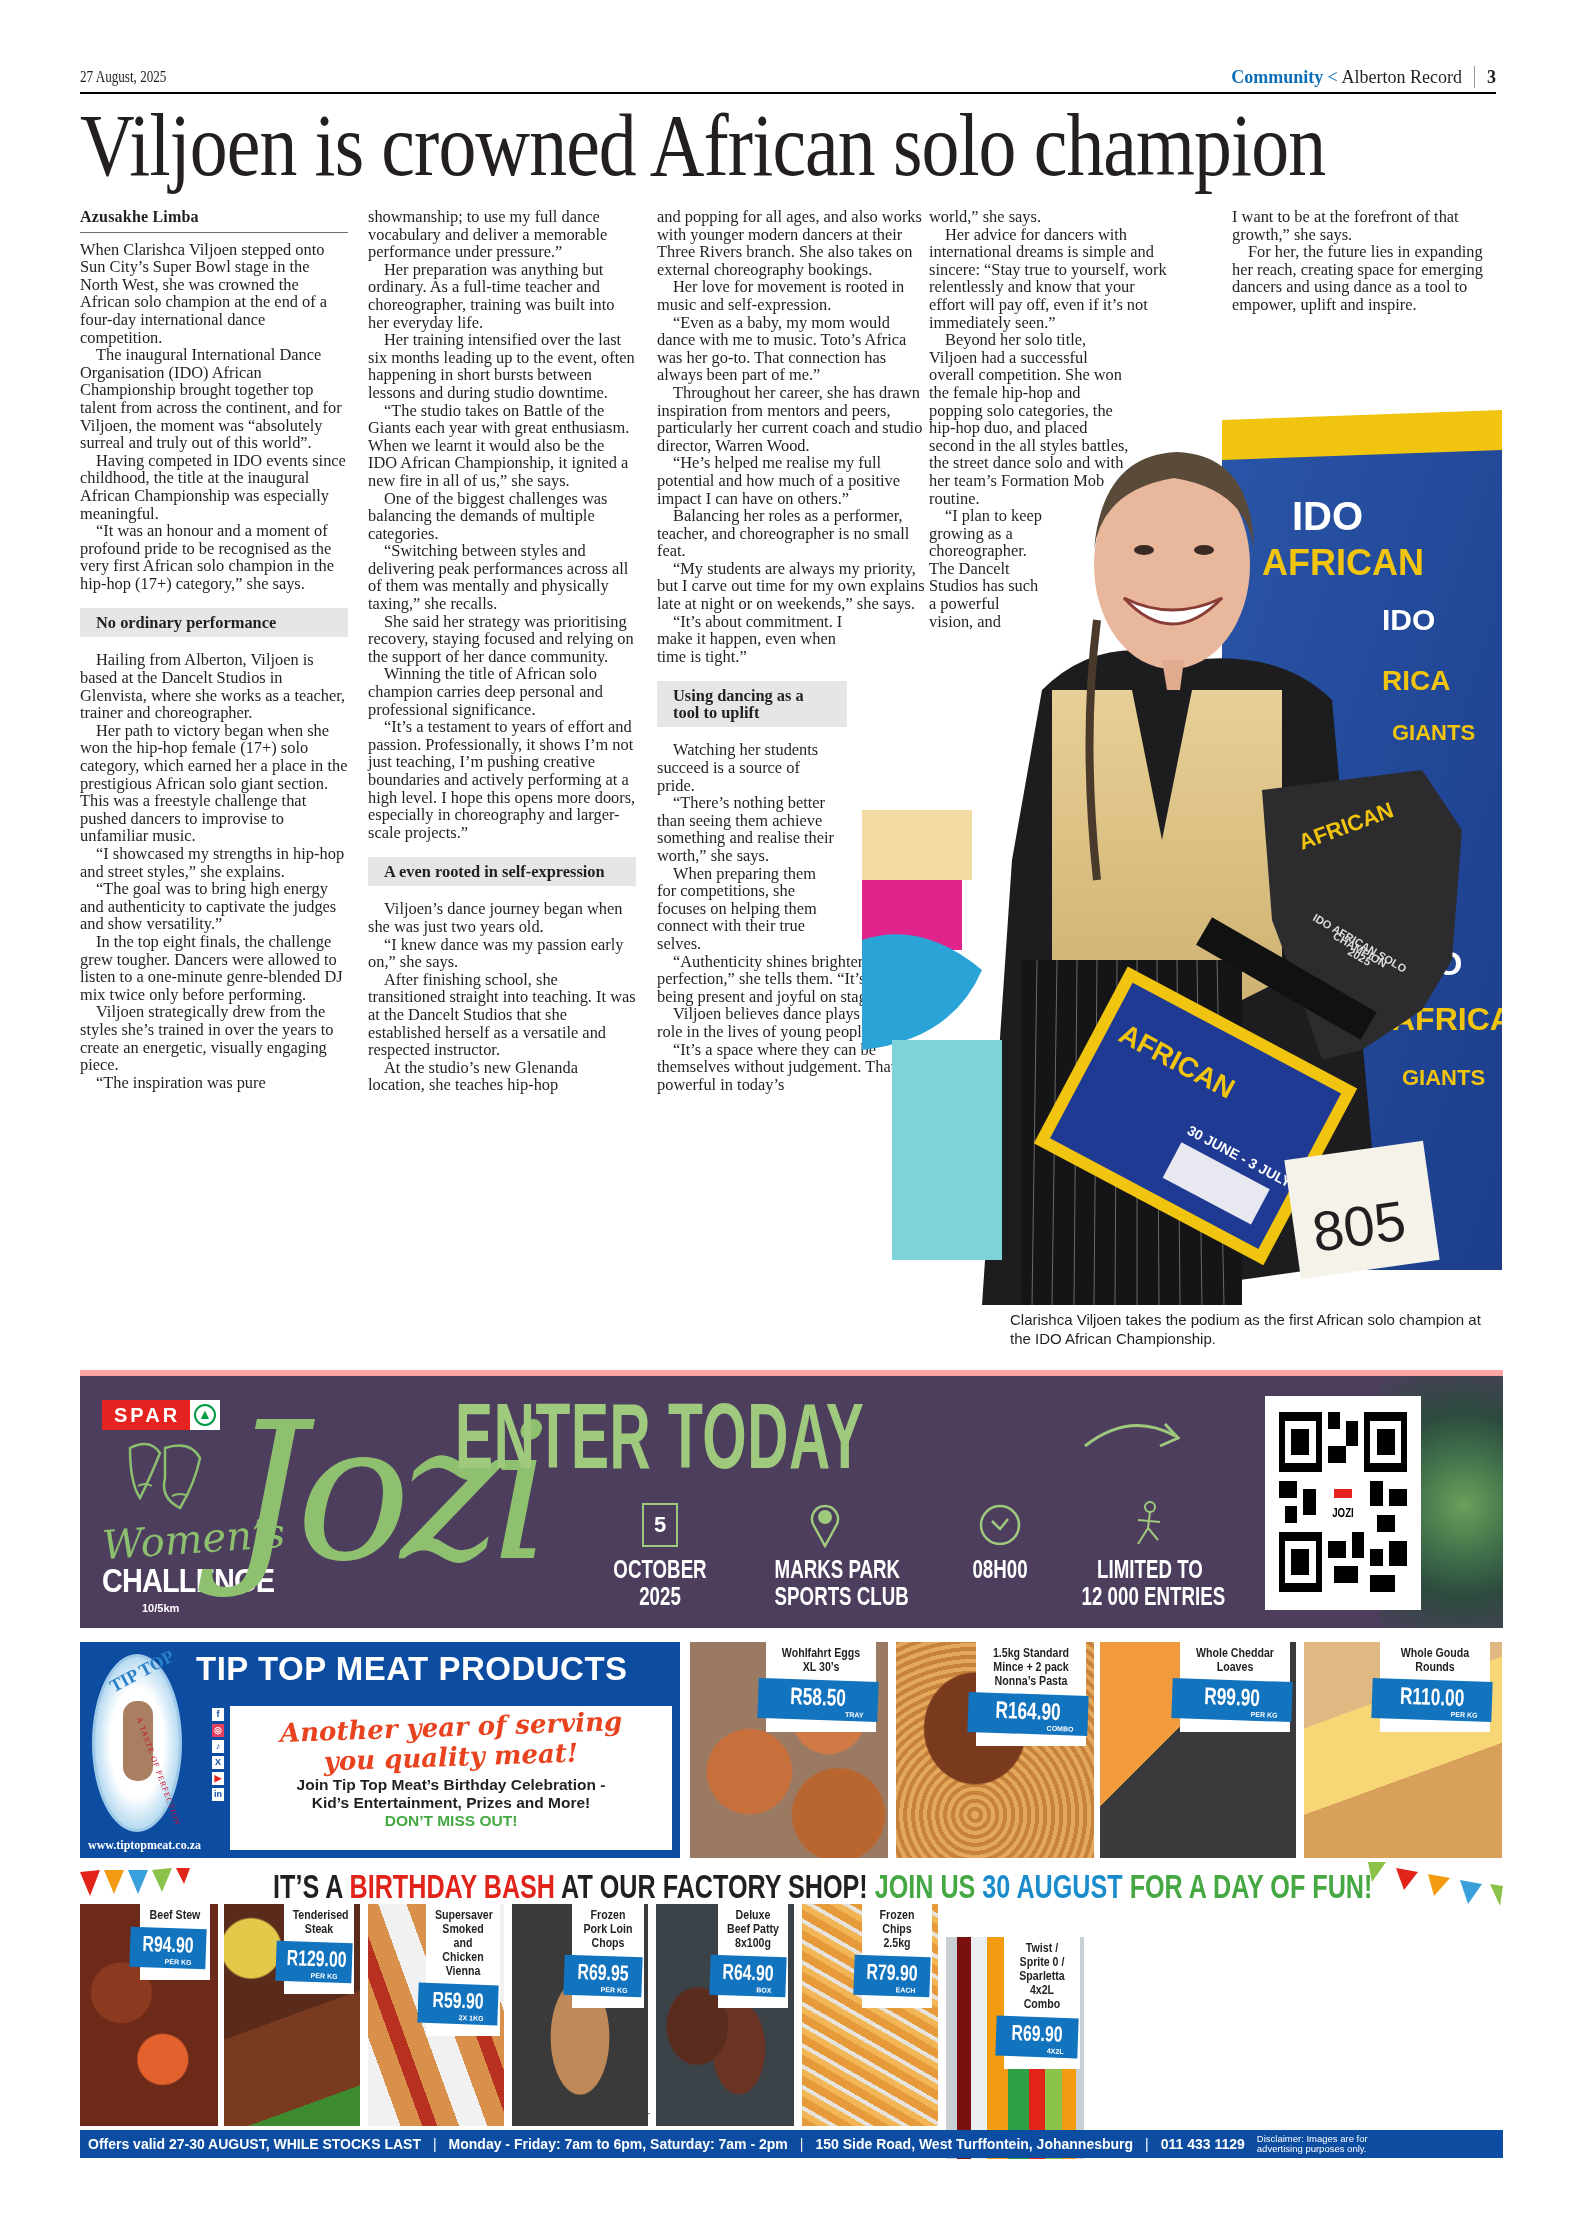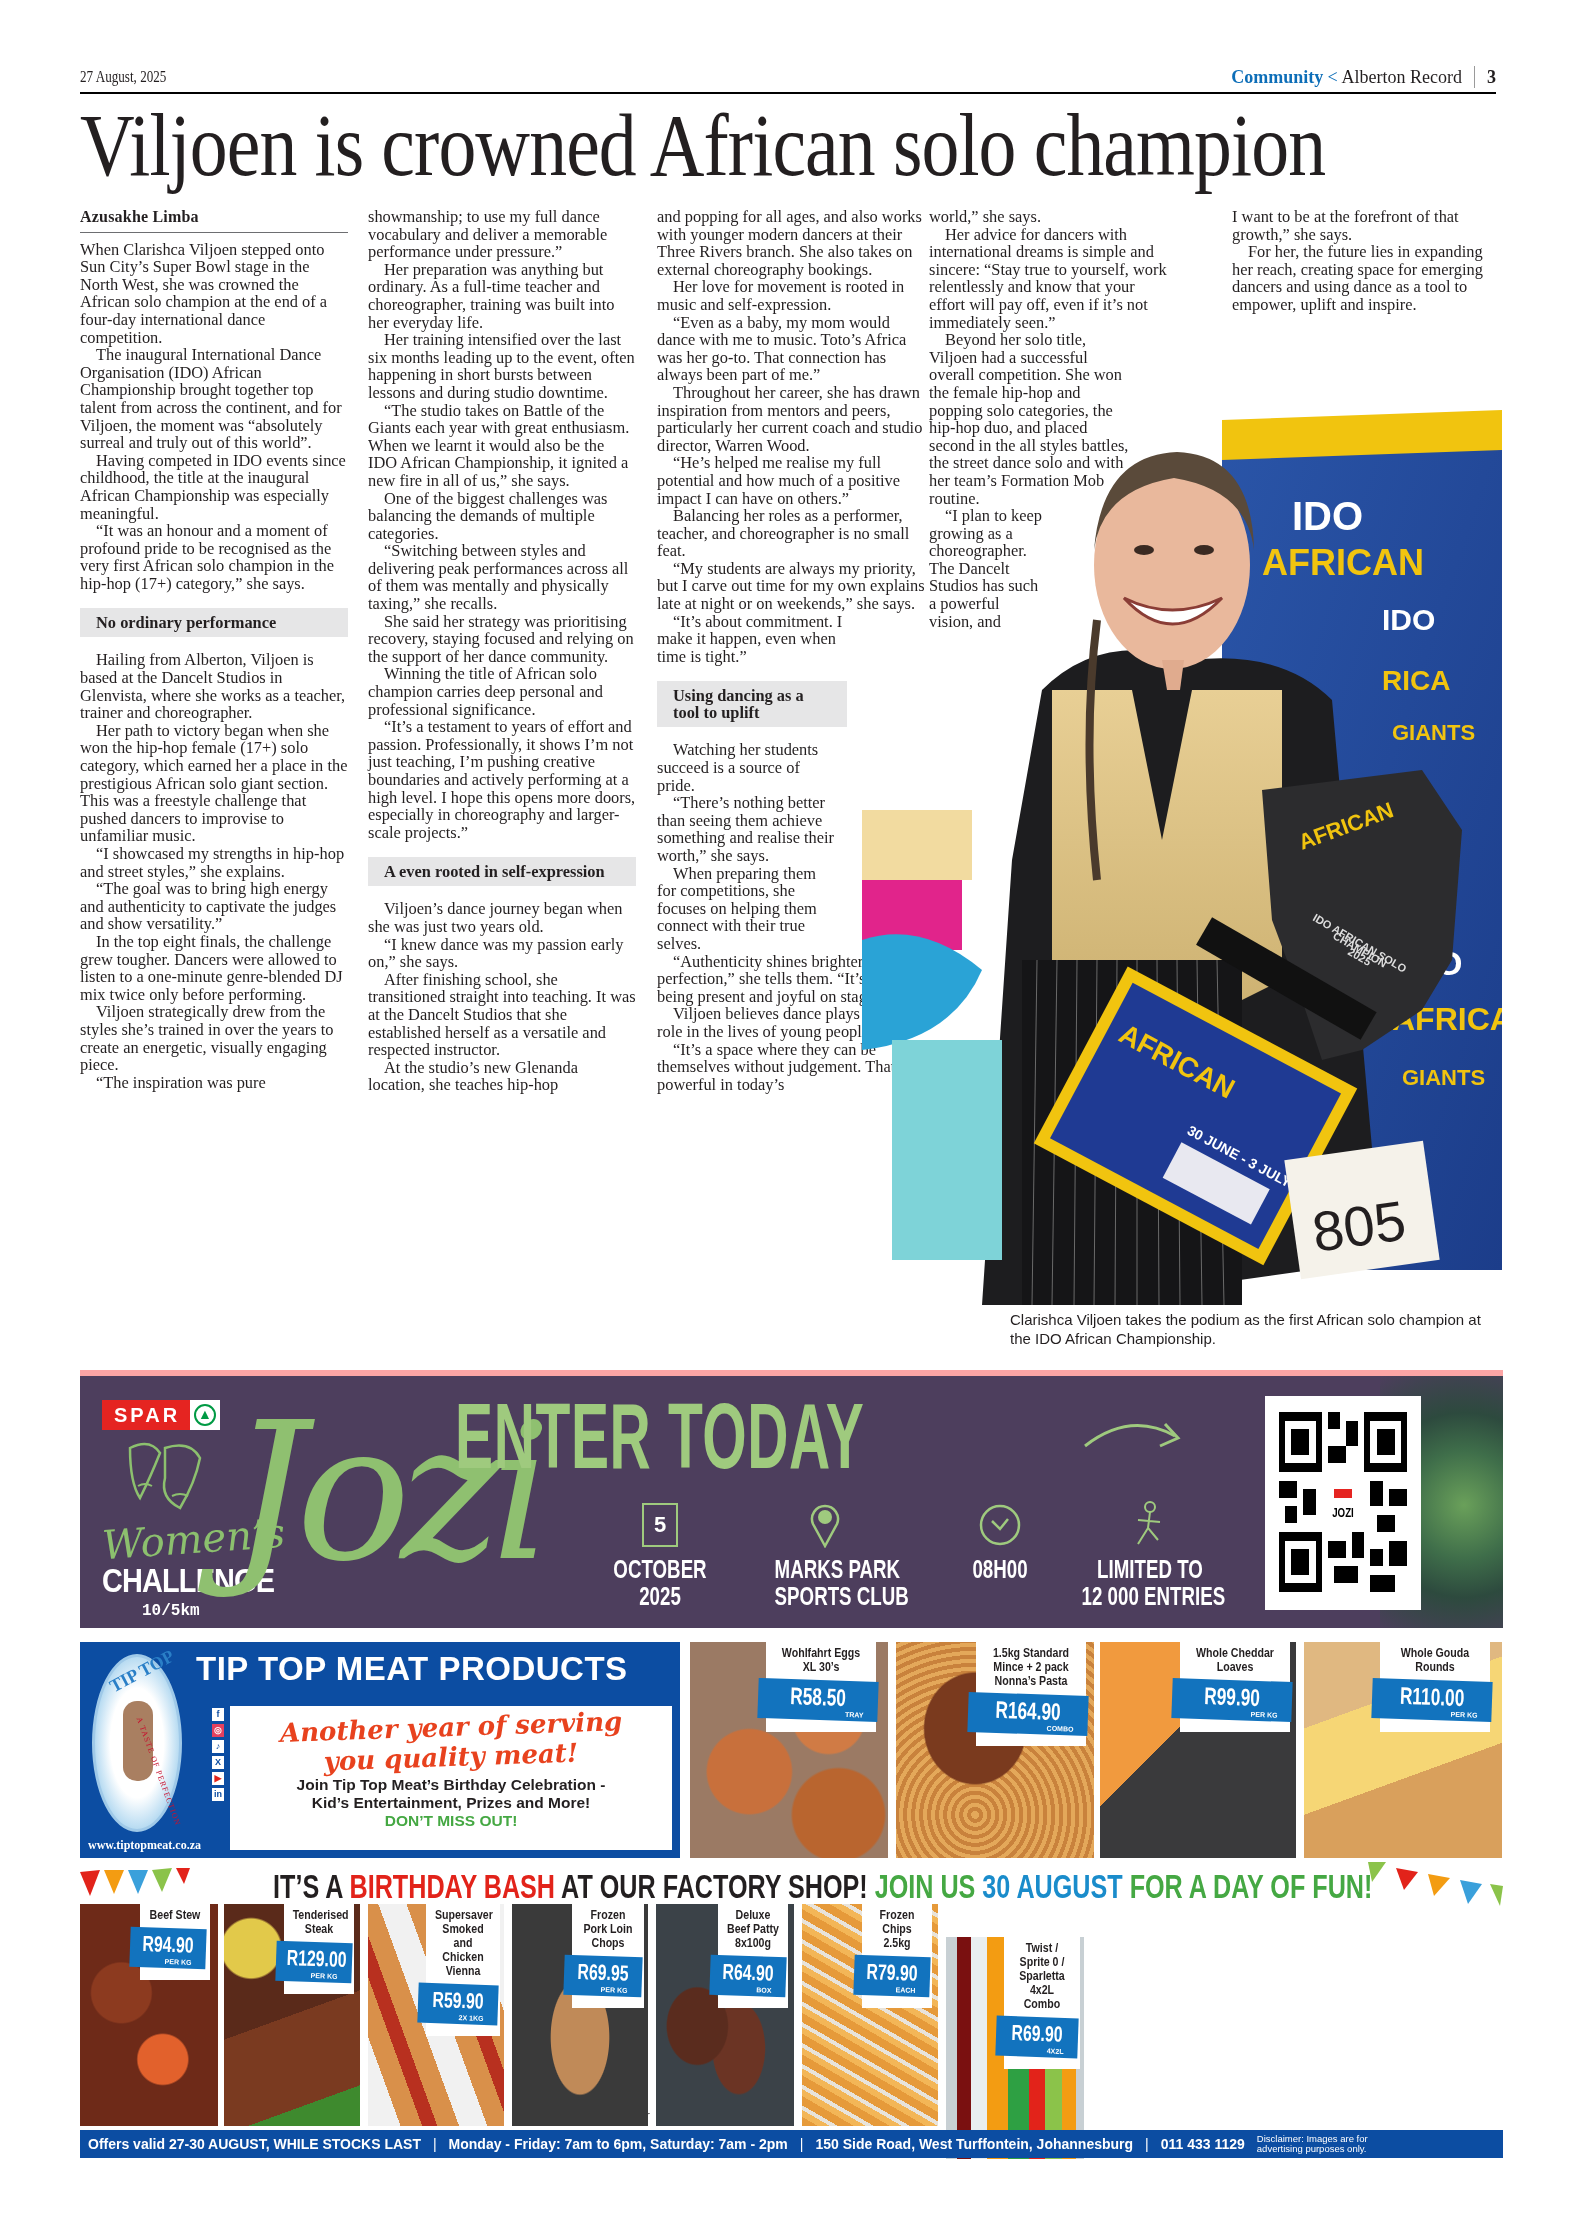--- a/index.html
+++ b/index.html
@@ -38,21 +38,21 @@
   
   .spar-ad { position: absolute; left: 80px; top: 1370px; width: 1423px; height: 258px; background: #4d3e5d; overflow: hidden; border-top: 6px solid #fca5a5; }
   .spar-ad::before { content: ""; position: absolute; left: 1300px; top: 0; width: 140px; height: 258px; background: radial-gradient(circle at 60% 50%, #6aa05a 0%, #3f6e4a 35%, #2d4a3e 60%, #4d3e5d 100%); }
   .spar-logo { position: absolute; left: 22px; top: 24px; width: 118px; height: 30px; background: #e52421; display: flex; align-items: center; }
   .spar-logo .txt { color: #fff; font-family: "Liberation Sans", sans-serif; font-weight: bold; font-size: 20px; letter-spacing: 3px; padding-left: 12px; width: 88px; }
   .spar-logo .tree { width: 30px; height: 30px; background: #fff; display: flex; align-items: center; justify-content: center; }
   .spar-logo .tree span { width: 22px; height: 22px; border-radius: 50%; border: 2px solid #009a44; display: flex; align-items: center; justify-content: center; color: #009a44; font-size: 14px; font-weight: bold; }
   .wc-faces { position: absolute; left: 40px; top: 62px; width: 90px; height: 80px; }
   .wc-womens { position: absolute; left: 22px; top: 140px; font-family: "DejaVu Serif", serif; font-style: italic; font-size: 40px; color: #8cc06e; transform: rotate(-4deg); }
   .wc-challenge { position: absolute; left: 22px; top: 185px; font-family: "Liberation Sans", sans-serif; font-weight: bold; font-size: 34px; color: #fff; letter-spacing: -1px; transform: scaleX(0.85); transform-origin: left; }
-  .wc-dist { position: absolute; left: 62px; top: 226px; font-family: Liberation Mono, monospace; font-weight: bold; font-size: 16px; color: #fff; }
+  .wc-dist { position: absolute; left: 62px; top: 226px; font-family: Liberation Sans, sans-serif; font-weight: bold; font-size: 11px; color: #fff; }
   .jozi { position: absolute; left: 150px; top: 12px; font-family: "DejaVu Serif", serif; font-style: italic; font-size: 190px; line-height: 210px; color: #8fc070; letter-spacing: -10px; }
   .enter-today { position: absolute; left: 375px; top: 10px; font-family: "Liberation Sans", sans-serif; font-weight: bold; font-size: 92px; line-height: 100px; color: #9fca7e; transform: scaleX(0.62); transform-origin: left; letter-spacing: 1px; }
   .arrow { position: absolute; left: 1000px; top: 30px; width: 110px; height: 60px; }
   .info { position: absolute; top: 118px; width: 140px; text-align: center; }
   .info .ic { height: 62px; display: flex; align-items: center; justify-content: center; }
   .info .lbl { font-family: "Liberation Sans", sans-serif; font-weight: bold; color: #fff; font-size: 26px; line-height: 27px; transform: scaleX(0.72); white-space: nowrap; }
   .info1 { left: 510px; } .info2 { left: 675px; } .info3 { left: 850px; } .info4 { left: 975px; width: 190px; }
   .cal { width: 36px; height: 44px; border: 2px solid #9fca7e; display: flex; align-items: center; justify-content: center; color: #fff; font-family: "Liberation Sans", sans-serif; font-weight: bold; font-size: 22px; }
   .qr { position: absolute; left: 1185px; top: 20px; width: 156px; height: 214px; background: #fff; padding: 16px 14px; }
 

